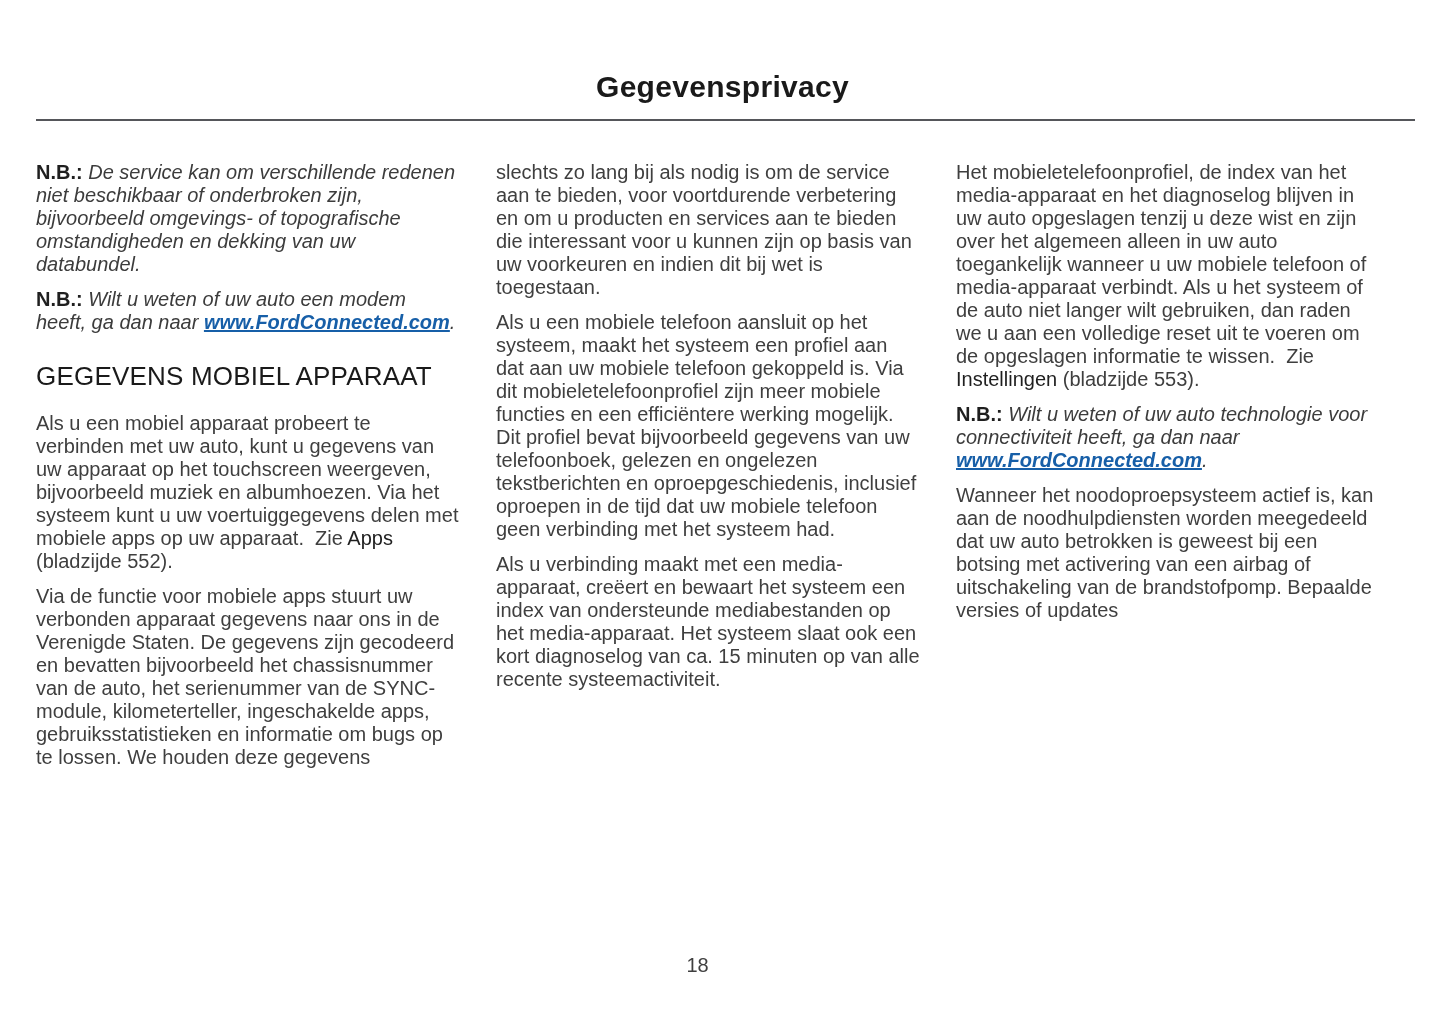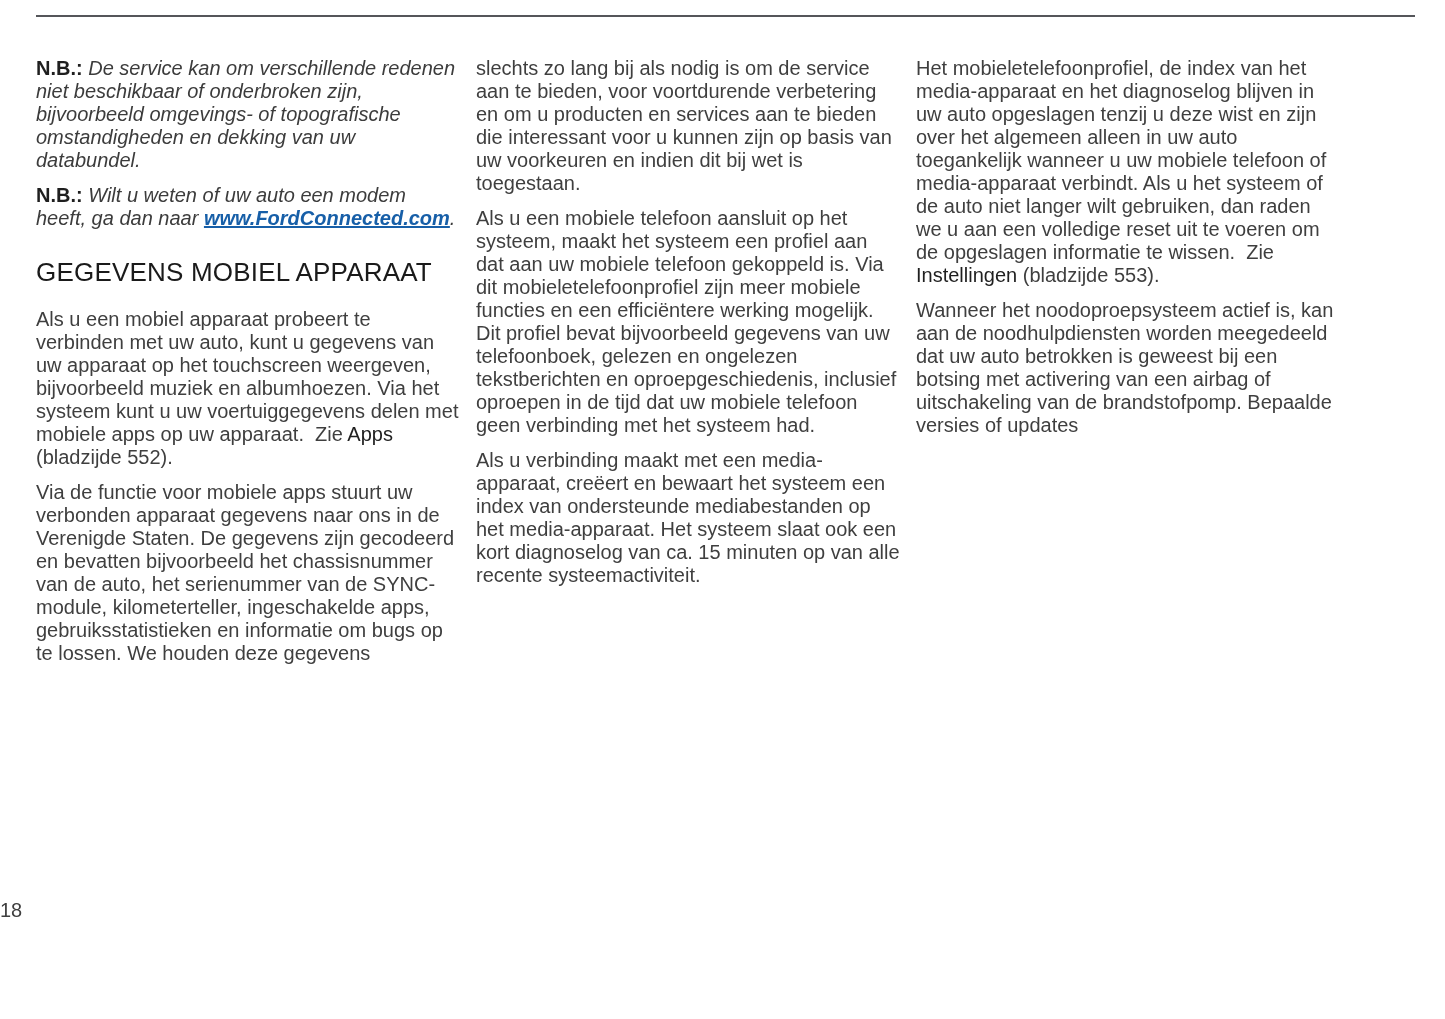--- a/index.html
+++ b/index.html
@@ -20,21 +20,21 @@
     letter-spacing: 0.3px;
   }
   .rule {
     border: none;
     border-top: 2px solid #55565a;
     margin: 15px 0 0 6px;
     width: 1379px;
   }
   .columns {
     display: flex;
-    gap: 16px;
+    gap: 36px;
     padding: 40px 0 0 6px;
   }
   .col {
     width: 424px;
     flex: 0 0 424px;
     font-size: 20px;
     line-height: 23px;
     color: #3f3f3f;
   }
   .col p { margin: 0 0 12px 0; }
@@ -58,50 +58,52 @@
     font-weight: normal;
     color: #1a1a1a;
     margin: 27px 0 21px 0;
     letter-spacing: 0.2px;
   }
   .page-number {
     position: absolute;
     top: 884px;
     left: 0;
     width: 1395px;
-    text-align: left;
+    text-align: center;
     font-size: 20px;
     color: #3f3f3f;
   }
 </style>
 </head>
 <body>
 
 <div class="page">
 
+  <h1 class="title">Gegevensprivacy</h1>
   <hr class="rule">
 
   <div class="columns">
 
     <div class="col">
       <p><span class="note-label">N.B.:</span><span class="note-text"> De service kan om verschillende redenen niet beschikbaar of onderbroken zijn, bijvoorbeeld omgevings- of topografische omstandigheden en dekking van uw databundel.</span></p>
       <p><span class="note-label">N.B.:</span><span class="note-text"> Wilt u weten of uw auto een modem heeft, ga dan naar </span><a class="link">www.FordConnected.com</a><span class="note-text">.</span></p>
       <h2 class="section-heading">GEGEVENS MOBIEL APPARAAT</h2>
       <p><span>Als u een mobiel apparaat probeert te verbinden met uw auto, kunt u gegevens van uw apparaat op het touchscreen weergeven, bijvoorbeeld muziek en albumhoezen. Via het systeem kunt u uw voertuiggegevens delen met mobiele apps op uw apparaat. &nbsp;Zie </span><span class="inline-bold">Apps</span><span> (bladzijde 552).</span></p>
       <p>Via de functie voor mobiele apps stuurt uw verbonden apparaat gegevens naar ons in de Verenigde Staten. De gegevens zijn gecodeerd en bevatten bijvoorbeeld het chassisnummer van de auto, het serienummer van de SYNC-module, kilometerteller, ingeschakelde apps, gebruiksstatistieken en informatie om bugs op te lossen. We houden deze gegevens</p>
     </div>
 
     <div class="col">
       <p>slechts zo lang bij als nodig is om de service aan te bieden, voor voortdurende verbetering en om u producten en services aan te bieden die interessant voor u kunnen zijn op basis van uw voorkeuren en indien dit bij wet is toegestaan.</p>
       <p>Als u een mobiele telefoon aansluit op het systeem, maakt het systeem een profiel aan dat aan uw mobiele telefoon gekoppeld is. Via dit mobieletelefoonprofiel zijn meer mobiele functies en een efficiëntere werking mogelijk. Dit profiel bevat bijvoorbeeld gegevens van uw telefoonboek, gelezen en ongelezen tekstberichten en oproepgeschiedenis, inclusief oproepen in de tijd dat uw mobiele telefoon geen verbinding met het systeem had.</p>
       <p>Als u verbinding maakt met een media-apparaat, creëert en bewaart het systeem een index van ondersteunde mediabestanden op het media-apparaat. Het systeem slaat ook een kort diagnoselog van ca. 15 minuten op van alle recente systeemactiviteit.</p>
     </div>
 
     <div class="col">
       <p><span>Het mobieletelefoonprofiel, de index van het media-apparaat en het diagnoselog blijven in uw auto opgeslagen tenzij u deze wist en zijn over het algemeen alleen in uw auto toegankelijk wanneer u uw mobiele telefoon of media-apparaat verbindt. Als u het systeem of de auto niet langer wilt gebruiken, dan raden we u aan een volledige reset uit te voeren om de opgeslagen informatie te wissen. &nbsp;Zie </span><span class="inline-bold">Instellingen</span><span> (bladzijde 553).</span></p>
+      <p><span class="note-label">N.B.:</span><span class="note-text"> Wilt u weten of uw auto technologie voor connectiviteit heeft, ga dan naar </span><a class="link">www.FordConnected.com</a><span class="note-text">.</span></p>
       <p>Wanneer het noodoproepsysteem actief is, kan aan de noodhulpdiensten worden meegedeeld dat uw auto betrokken is geweest bij een botsing met activering van een airbag of uitschakeling van de brandstofpomp. Bepaalde versies of updates</p>
     </div>
 
   </div>
 
   <div class="page-number">18</div>
 
 </div>
 
 </body></html>

